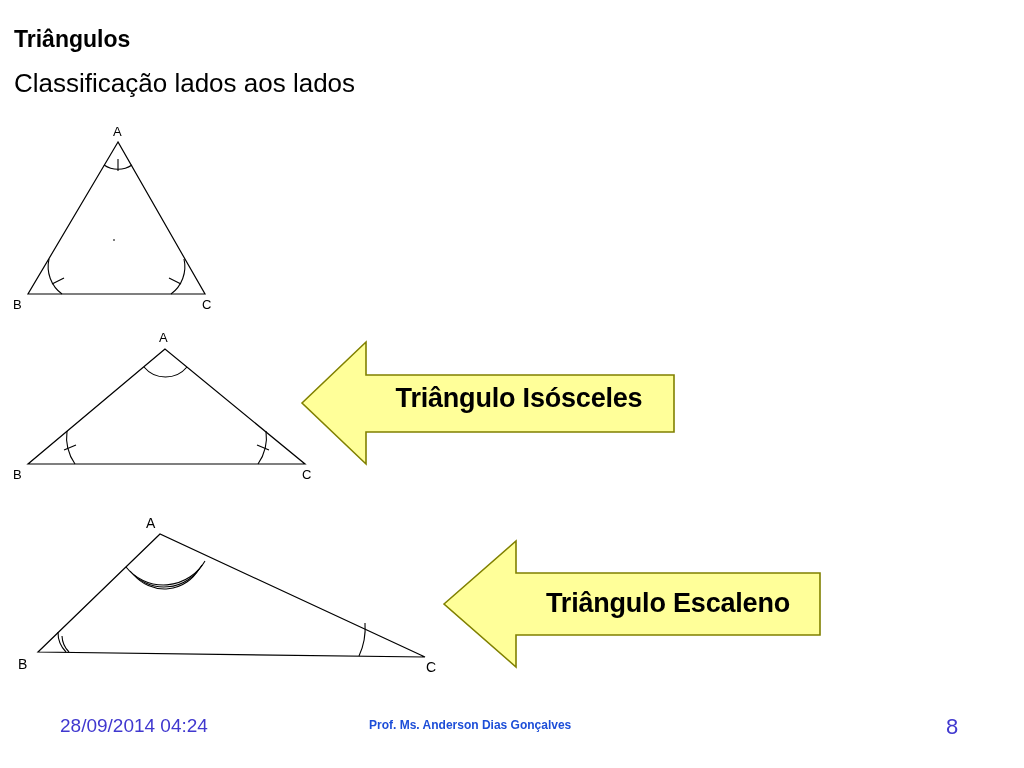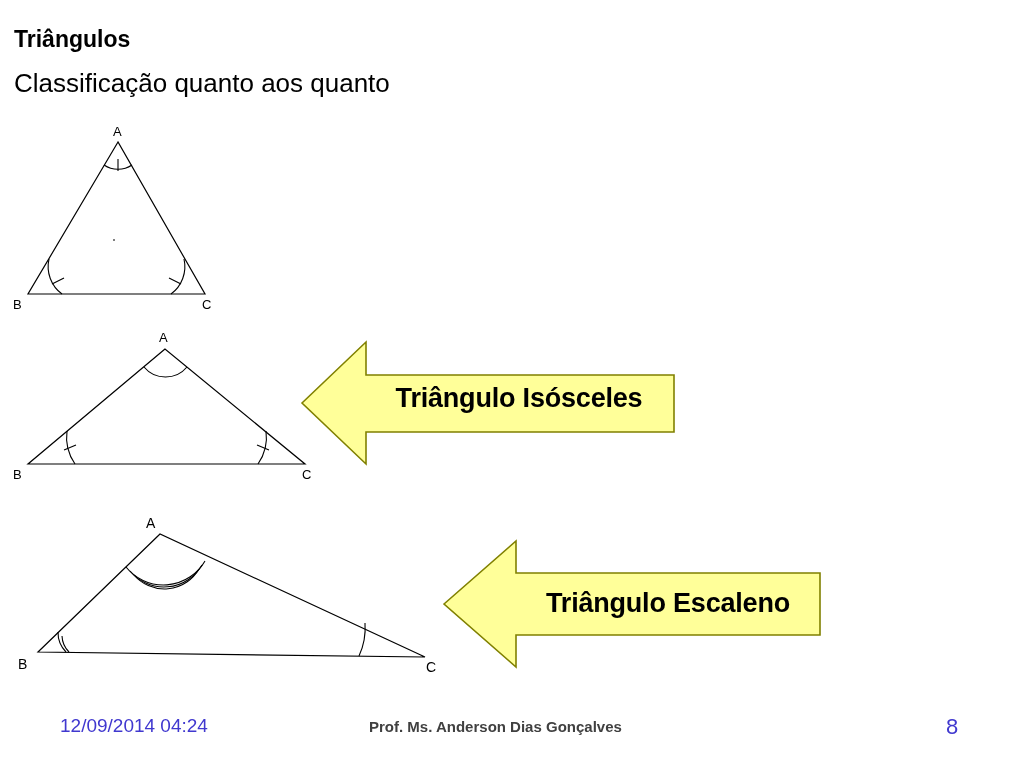--- a/index.html
+++ b/index.html
@@ -84,23 +84,23 @@
     top: 703px;
     font-size: 19px;
     font-weight: normal;
     color: #4038cf;
     white-space: nowrap;
   }
   .footer-author {
     position: absolute;
     left: 369px;
     top: 706px;
-    font-size: 15px;
+    font-size: 12px;
     font-weight: bold;
-    color: #404040;
+    color: #1d4ed8;
     white-space: nowrap;
   }
   .footer-page {
     position: absolute;
     left: 946px;
     top: 702px;
     font-size: 22px;
     font-weight: normal;
     color: #4038cf;
     white-space: nowrap;
@@ -111,21 +111,21 @@
     fill: #000000;
   }
 </style>
 </head>
 <body>
 
 <div id="slide">
 
   <div class="title">Triângulos</div>
 
-  <div class="subtitle">Classificação quanto aos quanto</div>
+  <div class="subtitle">Classificação lados aos lados</div>
 
   <div class="figure" style="left:0px; top:110px; width:230px; height:190px;">
     <svg width="230" height="190" viewBox="0 0 230 190">
 
       <polygon points="118,20 28,172 205,172" fill="none" stroke="#000000" stroke-width="1.2"></polygon>
 
       <path d="M 104,43 A 25,25 0 0 0 132,43" fill="none" stroke="#000000" stroke-width="1.1"></path>
       <line x1="118" y1="37" x2="118" y2="49" stroke="#000000" stroke-width="1.1"></line>
 
       <path d="M 49,137 A 34,34 0 0 0 62,172" fill="none" stroke="#000000" stroke-width="1.1"></path>
@@ -189,19 +189,19 @@
     </svg>
   </div>
 
   <div class="banner" style="left:442px; top:527px; width:382px; height:130px;">
     <svg width="382" height="130" viewBox="0 0 382 130">
       <polygon points="2,65 74,2 74,34 378,34 378,96 74,96 74,128 2,65" fill="#ffff99" stroke="#808000" stroke-width="1.6"></polygon>
     </svg>
     <div class="banner-label" style="left:74px; top:34px; width:304px; height:60px;">Triângulo Escaleno</div>
   </div>
 
-  <div class="footer-date">12/09/2014 04:24</div>
+  <div class="footer-date">28/09/2014 04:24</div>
 
   <div class="footer-author">Prof. Ms. Anderson Dias Gonçalves</div>
 
   <div class="footer-page">8</div>
 
 </div>
 
 </body></html>

